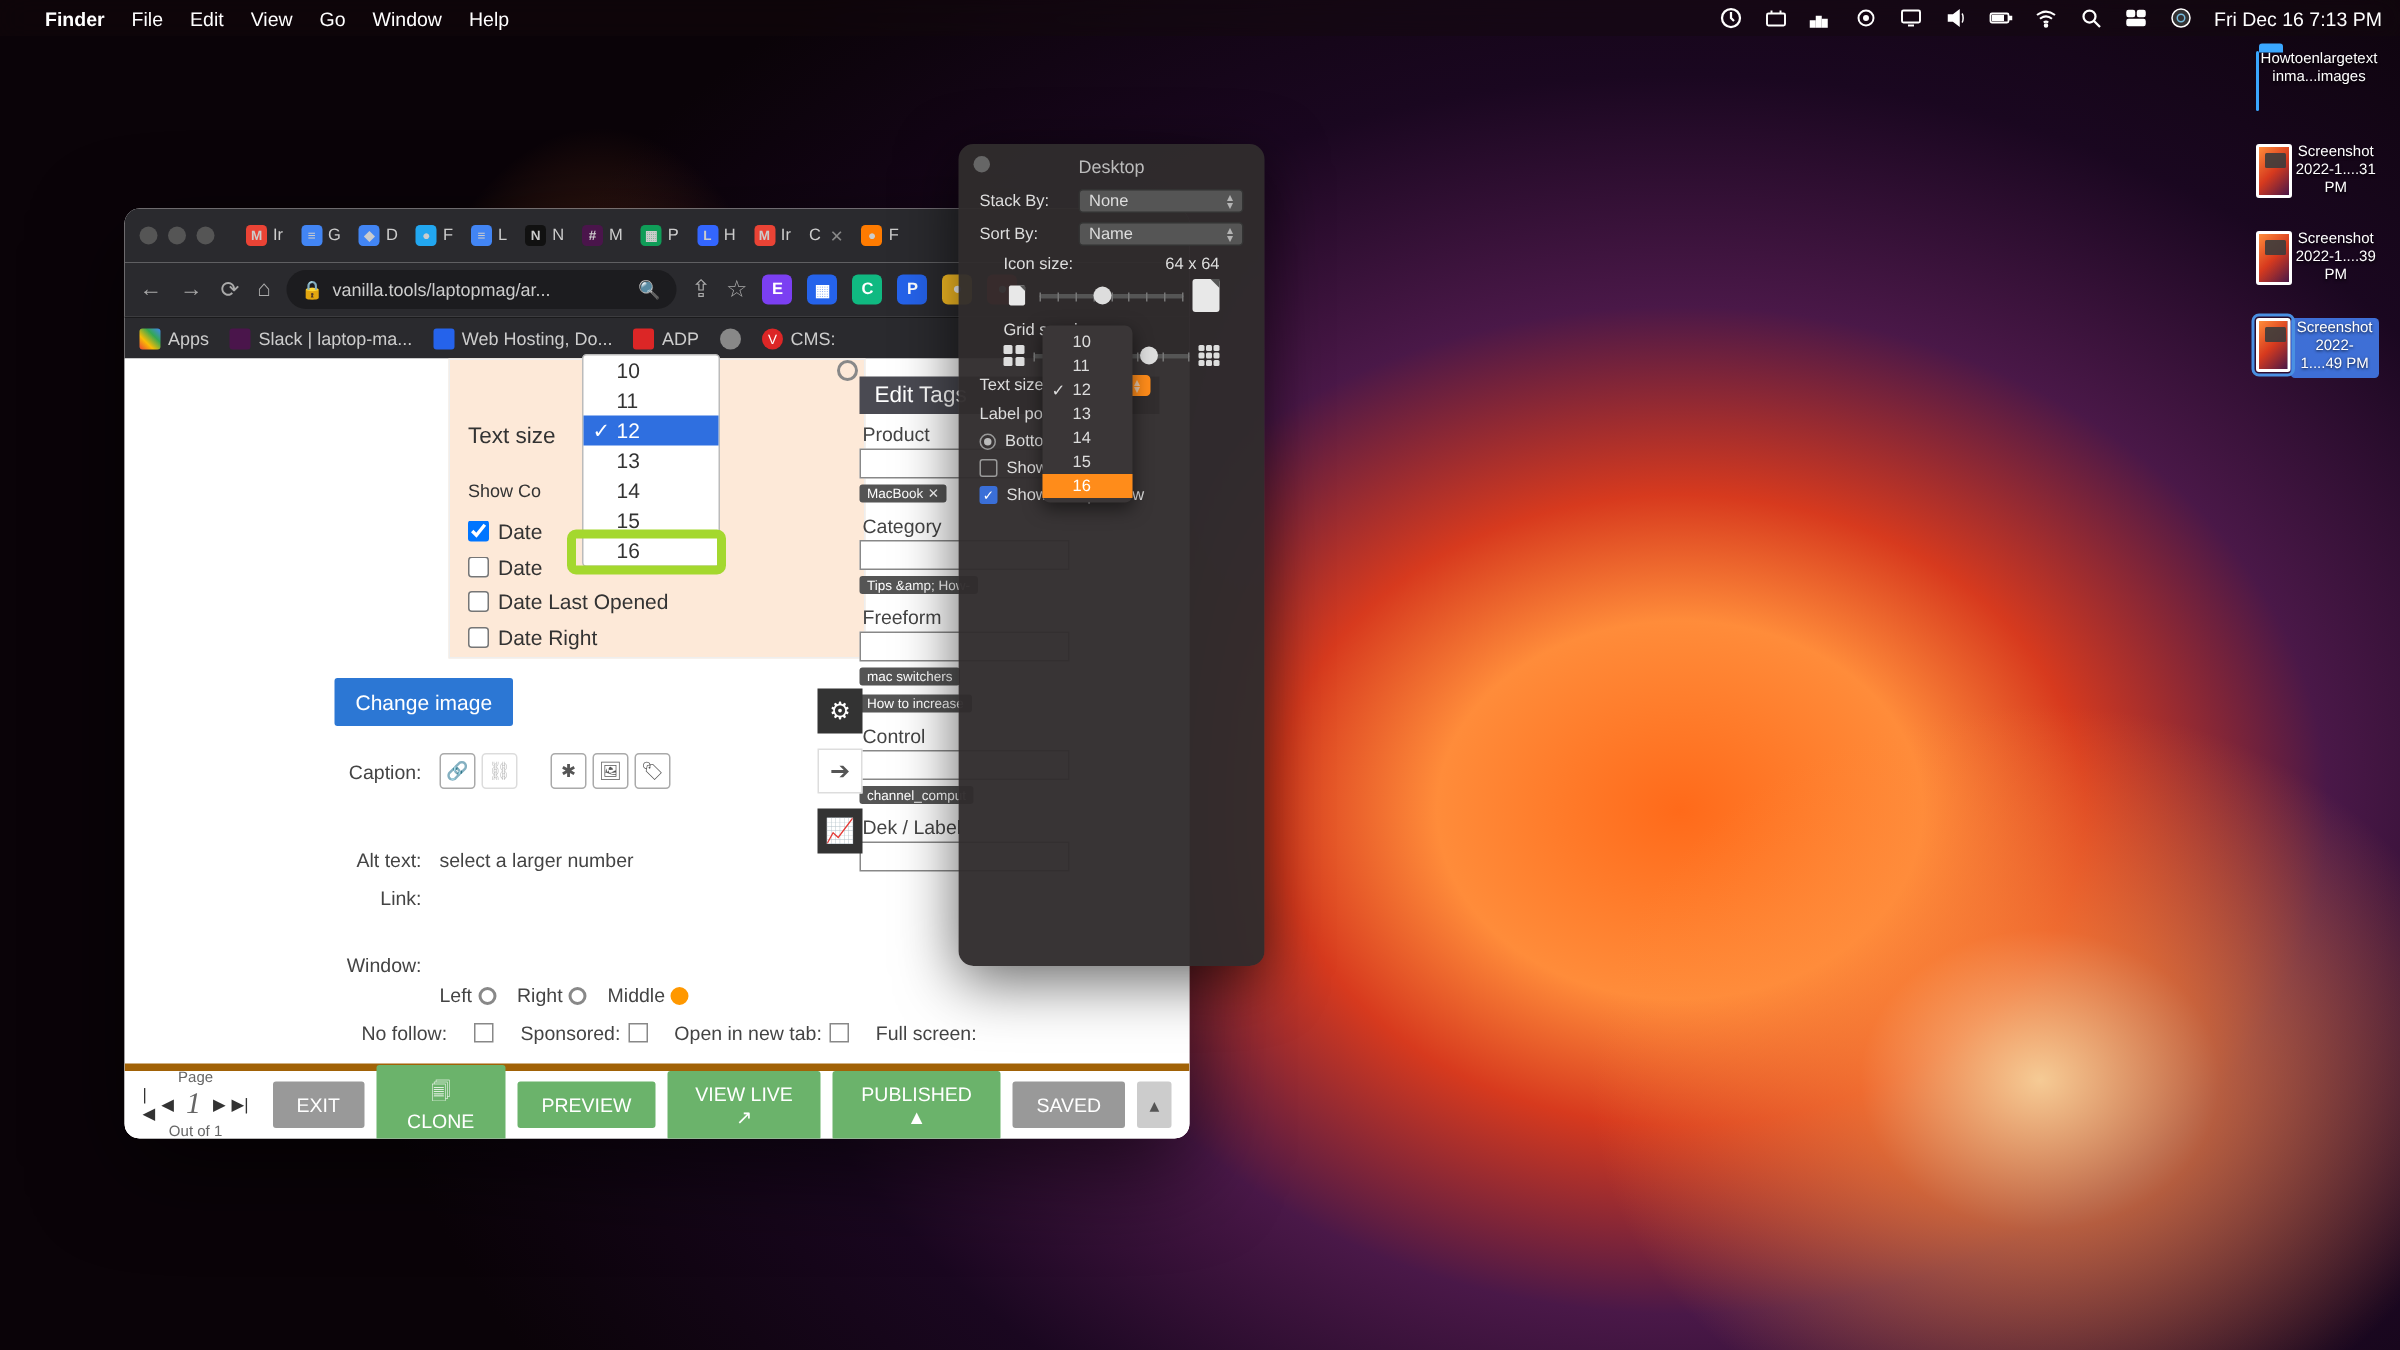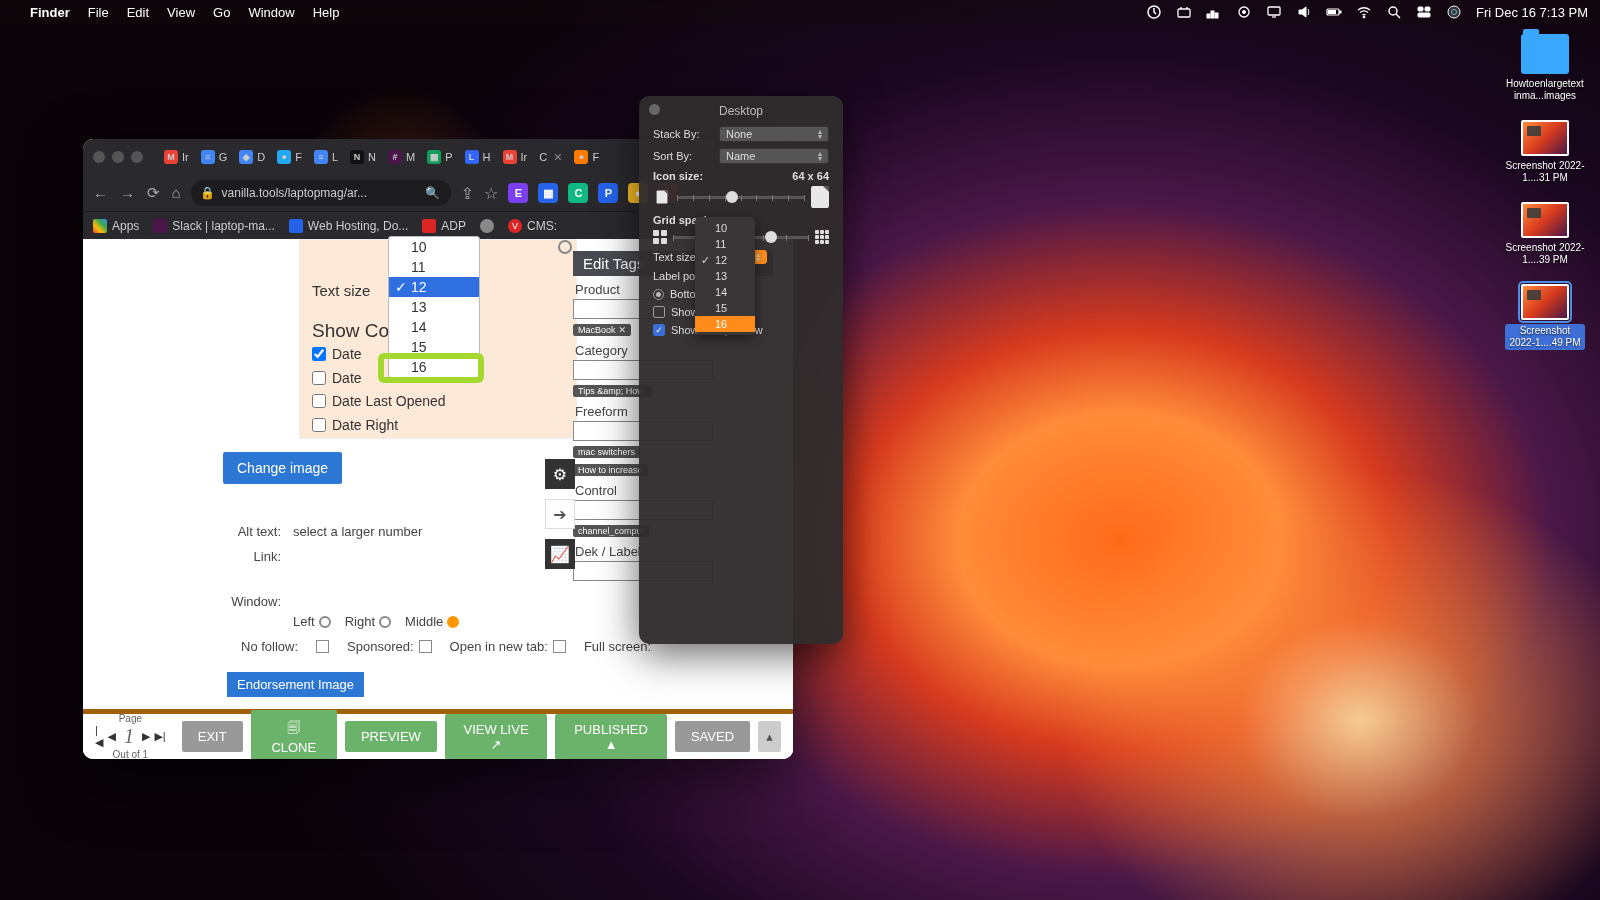--- a/index.html
+++ b/index.html
@@ -13,21 +13,21 @@
 
 .menubar { position: absolute; top:0; left:0; right:0; height:24px; background: rgba(20, 10, 12, .4); backdrop-filter: blur(10px); display:flex; align-items:center; padding: 0 12px; color:#fff; font-size:13px; z-index: 100; }
 .menubar .left { display:flex; gap:18px; align-items:center; }
 .menubar .left .app { font-weight:600; }
 .menubar .right { margin-left:auto; display:flex; gap:14px; align-items:center; }
 .menubar .right svg, .menubar .right .micon { width:16px; height:16px; fill:#fff; stroke:#fff; display:block; }
 .menubar .apple { font-size:15px; }
 
 
 .desktop-icons { position:absolute; right:14px; top:34px; display:flex; flex-direction:column; gap:18px; z-index:5; }
-.di { width:82px; display:flex; flex-direction:column; align-items:center; color:#fff; font-size:10px; text-align:center; text-shadow:0 1px 2px rgba(0,0,0,.8); }
+.di { width:82px; display:flex; flex-direction:row; color:#fff; font-size:10px; text-align:center; text-shadow:0 1px 2px rgba(0,0,0,.8); }
 .di .folder { width:48px; height:40px; background:#3aa7ff; border-radius:3px; position:relative; margin-bottom:4px; }
 .di .folder::before { content:''; position:absolute; top:-5px; left:2px; width:16px; height:6px; background:#3aa7ff; border-radius:2px 2px 0 0; }
 .di .thumb { width:48px; height:36px; border:2px solid #fff; border-radius:2px; background: linear-gradient(135deg,#ff8c3a 0%,#d73a1e 50%,#4a1848 100%); margin-bottom:4px; position:relative; }
 .di .thumb.sel { outline:2px solid #4a90e2; outline-offset:1px; }
 .di .thumb::after { content:''; position:absolute; top:4px; left:4px; width:14px; height:10px; background: rgba(60,60,60,.9); border-radius:1px; }
 .di .lab { line-height:1.2; max-width:80px; overflow-wrap:break-word; }
 .di .lab.sel { background:#3e6fd6; border-radius:3px; padding:1px 3px; }
 
 
 .browser { position:absolute; left:83px; top:139px; width:710px; height:620px; background:#fff; border-radius:10px; box-shadow:0 20px 60px rgba(0,0,0,.6); overflow:hidden; z-index:10; }
@@ -43,21 +43,21 @@
 .toolbar .ticons { display:flex; gap:10px; color:#aaa; align-items:center; }
 .toolbar .ticons .ti { width:20px; height:20px; border-radius:4px; display:flex; align-items:center; justify-content:center; font-size:11px; font-weight:bold; color:#fff; }
 .bookmarks { height:28px; background:#2a2a2e; border-top:1px solid #1a1a1c; display:flex; align-items:center; padding:0 10px; gap:14px; color:#ccc; font-size:12px; }
 .bookmarks .bm { display:flex; align-items:center; gap:5px; }
 .bookmarks .bic { width:14px; height:14px; border-radius:2px; }
 
 .page { position:relative; height: calc(100% - 100px); background:#fff; color:#333; }
 
 .innerpane { position:absolute; left:216px; top:0; width:278px; height:200px; background:#fde9d8; border:1px solid #eee; }
 .innerpane .lbl { position:absolute; left:12px; top:42px; font-size:15px; color:#333; }
-.innerpane .showcol { position:absolute; left:12px; top:80px; font-size:19px; color:#333; font-weight:500; }
+.innerpane .showcol { position:absolute; left:12px; top:80px; font-size:12px; color:#333; font-weight:500; }
 .chkrow { position:absolute; left:12px; font-size:14px; color:#333; display:flex; align-items:center; gap:6px; }
 .chkrow input { width:14px; height:14px; }
 .dropdown { position:absolute; left:88px; top:-4px; width:92px; background:#fff; border:1px solid #bbb; border-radius:3px; font-size:14px; }
 .dropdown .opt { padding:2px 8px 2px 22px; position:relative; }
 .dropdown .opt.sel { background:#2f6fe0; color:#fff; }
 .dropdown .opt.sel::before { content:'✓'; position:absolute; left:6px; }
 .highlight16 { position:absolute; left:78px; top:113px; width:106px; height:30px; border:6px solid #a4d82e; border-radius:6px; z-index:2; pointer-events:none; }
 
 
 .tagspanel { position:absolute; left:490px; top:12px; width:200px; }
@@ -98,21 +98,21 @@
 .fbtn.ar { background:#ccc; color:#555; width:26px; padding:8px 0; text-align:center; }
 
 
 .viewopts { position:absolute; left:639px; top:96px; width:204px; height:548px; background: rgba(48,44,45,.96); border-radius:10px; box-shadow: 0 10px 40px rgba(0,0,0,.6); color:#ddd; font-size:11px; z-index:30; padding:8px 14px 14px; }
 .viewopts .vtit { text-align:center; color:#bbb; font-size:12px; margin-bottom:8px; position:relative; }
 .viewopts .vclose { position:absolute; left:-4px; top:0; width:11px; height:11px; border-radius:50%; background:#666; }
 .vrow { display:flex; align-items:center; margin:6px 0; gap:6px; }
 .vrow .vlab { flex:0 0 60px; }
 .vrow .vsel { flex:1; background:#555; border:1px solid #333; border-radius:3px; padding:1px 6px; font-size:11px; display:flex; justify-content:space-between; align-items:center; }
 .vrow .vsel .ud { font-size:8px; line-height:5px; opacity:.7; }
-.slrow { margin:6px 0;font-weight:bold; }
+.slrow { margin:6px 16px; }
 .slrow .sltop { display:flex; justify-content:space-between; align-items:center; }
 .slider { display:flex; align-items:center; gap:6px; margin-top:4px; }
 .slider .track { flex:1; height:3px; background:#555; border-radius:2px; position:relative; }
 .slider .track .ticks { position:absolute; inset:0; display:flex; justify-content:space-between; }
 .slider .track .ticks span { width:1px; height:6px; background:#777; margin-top:-1px; }
 .slider .thumb { position:absolute; top:-5px; width:12px; height:12px; background:#ddd; border-radius:50%; }
 .slider .fic { width:18px; height:22px; background:#e8e8e8; border-radius:2px; position:relative; }
 .slider .fic::before { content:''; position:absolute; top:0; right:0; border-style:solid; border-width:0 6px 6px 0; border-color:transparent #555 transparent transparent; }
 .slider .gic { display:grid; grid-template-columns:repeat(2,6px); grid-template-rows:repeat(2,6px); gap:2px; }
 .slider .gic span { background:#ddd; border-radius:1px; }
@@ -393,20 +393,31 @@
       <span class="tag">How to increase</span>
       <div class="fld">Control</div>
       <div class="inpt"></div>
       <span class="tag">channel_comput</span>
       <div class="fld">Dek / Label</div>
       <div class="inpt"></div>
     </div>
 
     <div class="lowerform">
       <button class="btn-change">Change image</button>
+      <div class="frow" style="margin-top:18px">
+        <div class="flab">Caption:</div>
+        <div class="ficons">
+          <div class="fb">🔗</div>
+          <div class="fb" style="opacity:.4">⛓</div>
+          <div style="width:14px"></div>
+          <div class="fb">✱</div>
+          <div class="fb">🖼</div>
+          <div class="fb">🏷</div>
+        </div>
+      </div>
       <div class="frow" style="margin-top:40px">
         <div class="flab">Alt text:</div>
         <div>select a larger number</div>
       </div>
       <div class="frow">
         <div class="flab">Link:</div>
         <div style="flex:1"></div>
       </div>
       <div class="frow">
         <div class="flab">Window:</div>

